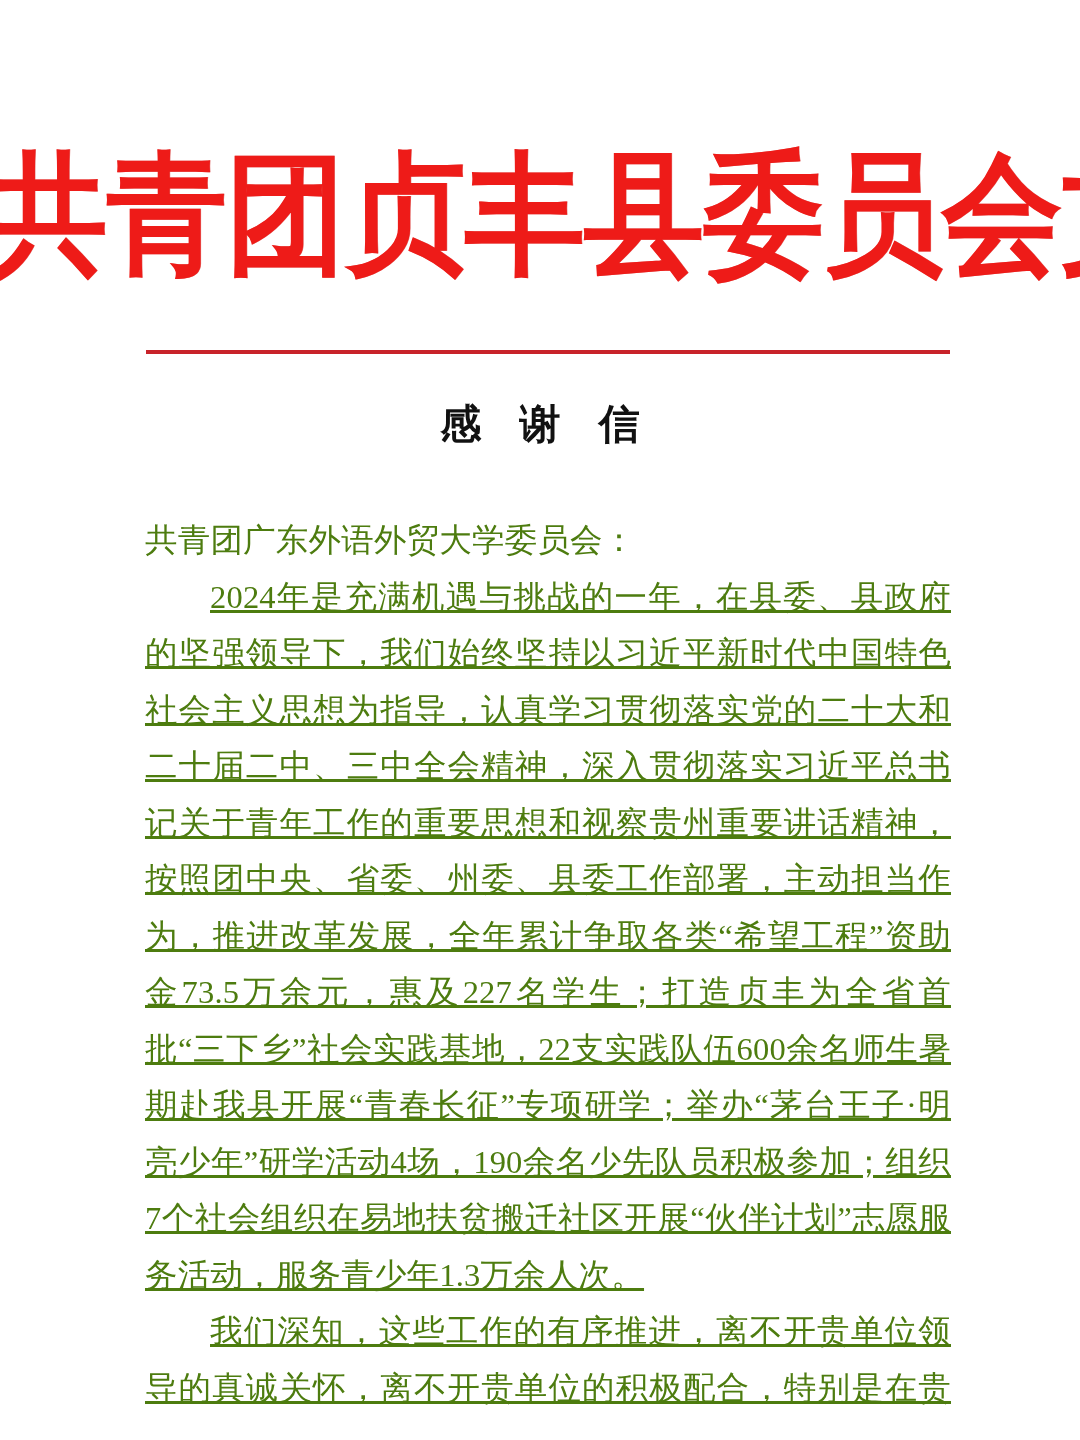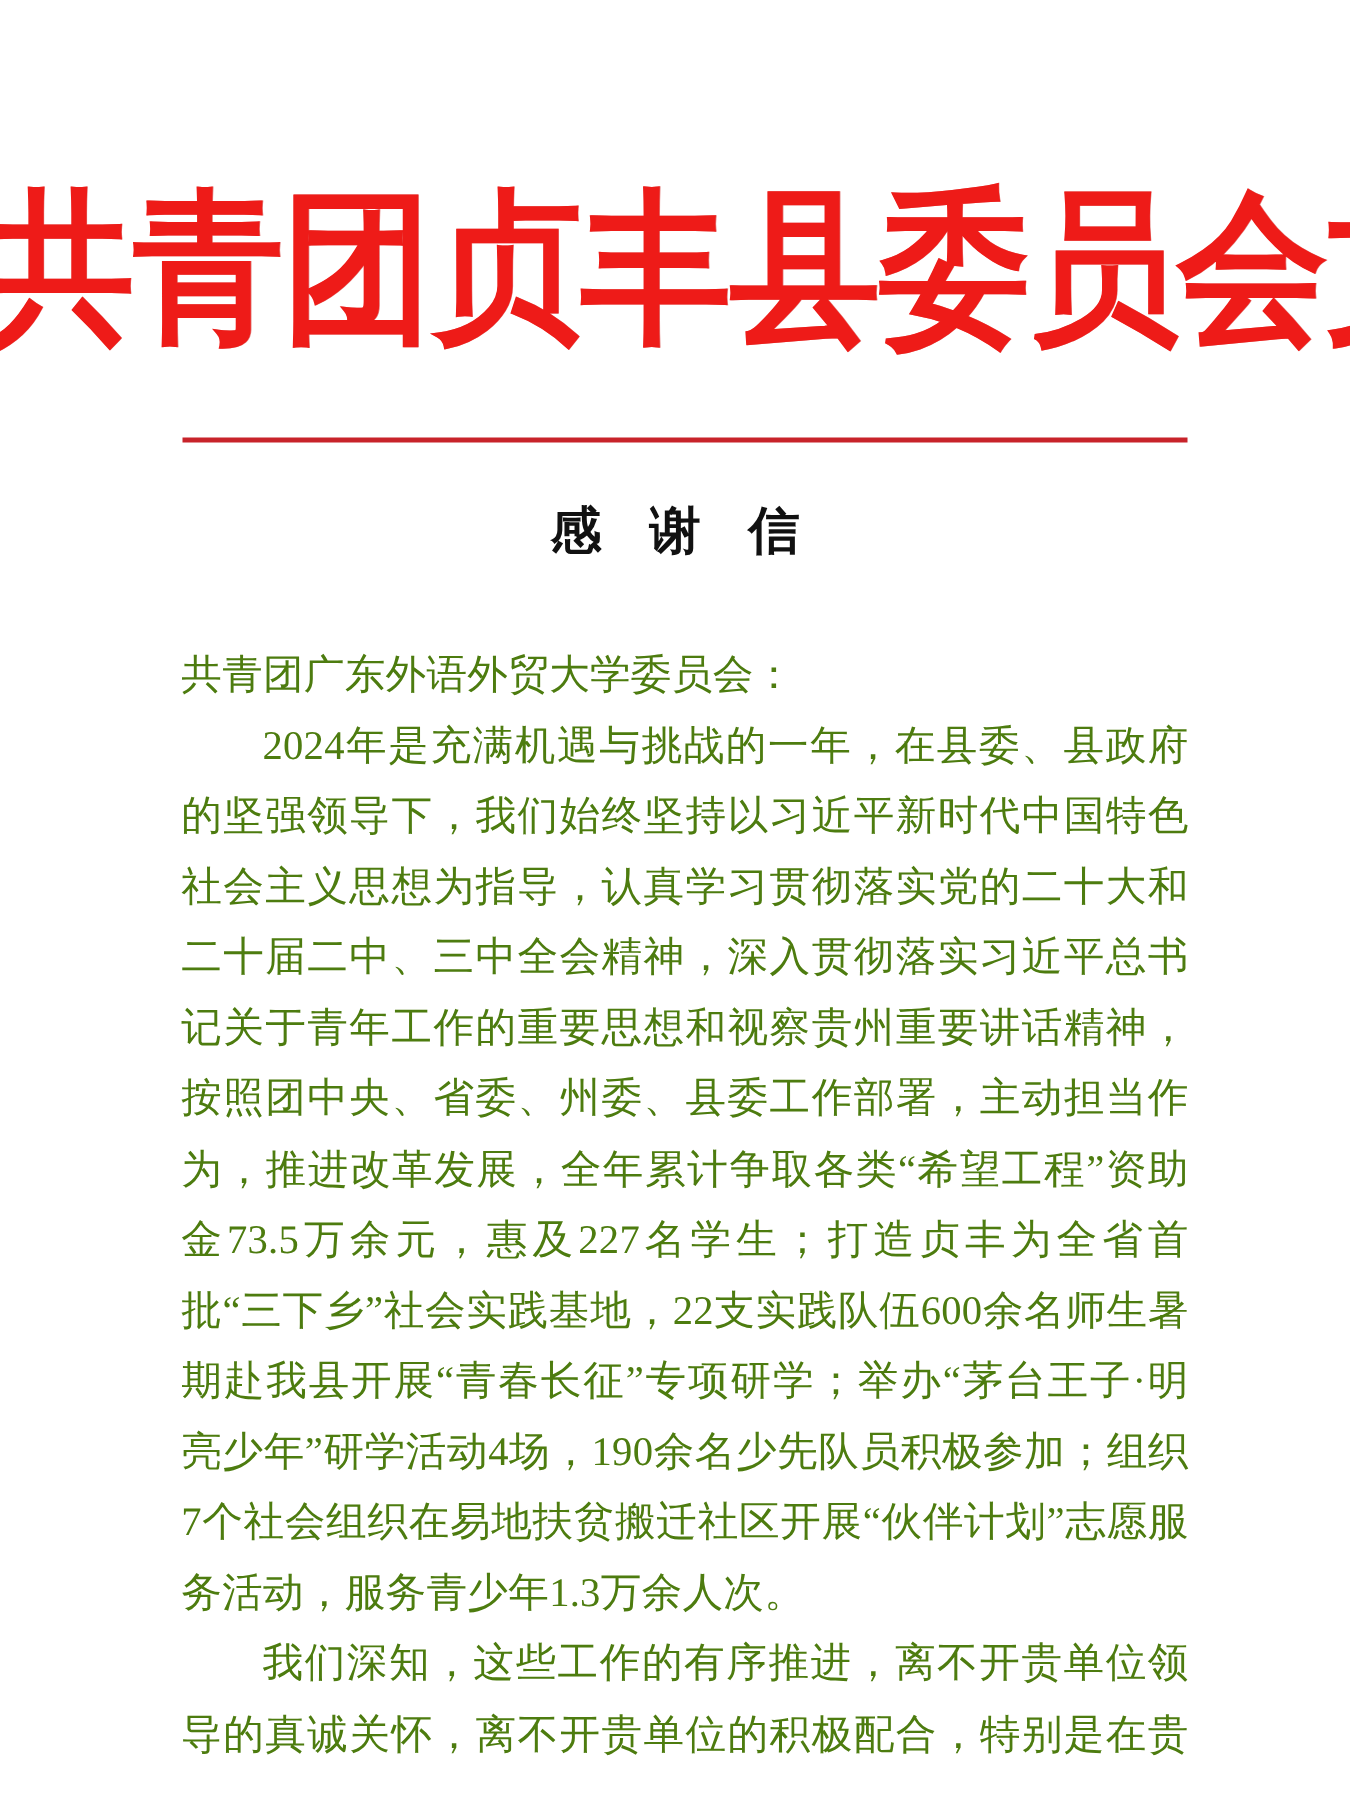--- a/index.html
+++ b/index.html
@@ -84,20 +84,21 @@
     line-height: 56.5px;
     color: #4d7c0f;
     text-align: justify;
     text-justify: inter-character;
     letter-spacing: 0.2px;
     margin: 0;
     word-break: break-all;
   }
   .body-para {
     text-indent: 65px;
+    text-decoration: underline;
   }
   .body-para.last-clip {
     
     max-height: 120px;
     overflow: hidden;
   }
 </style>
 </head>
 <body>
 

